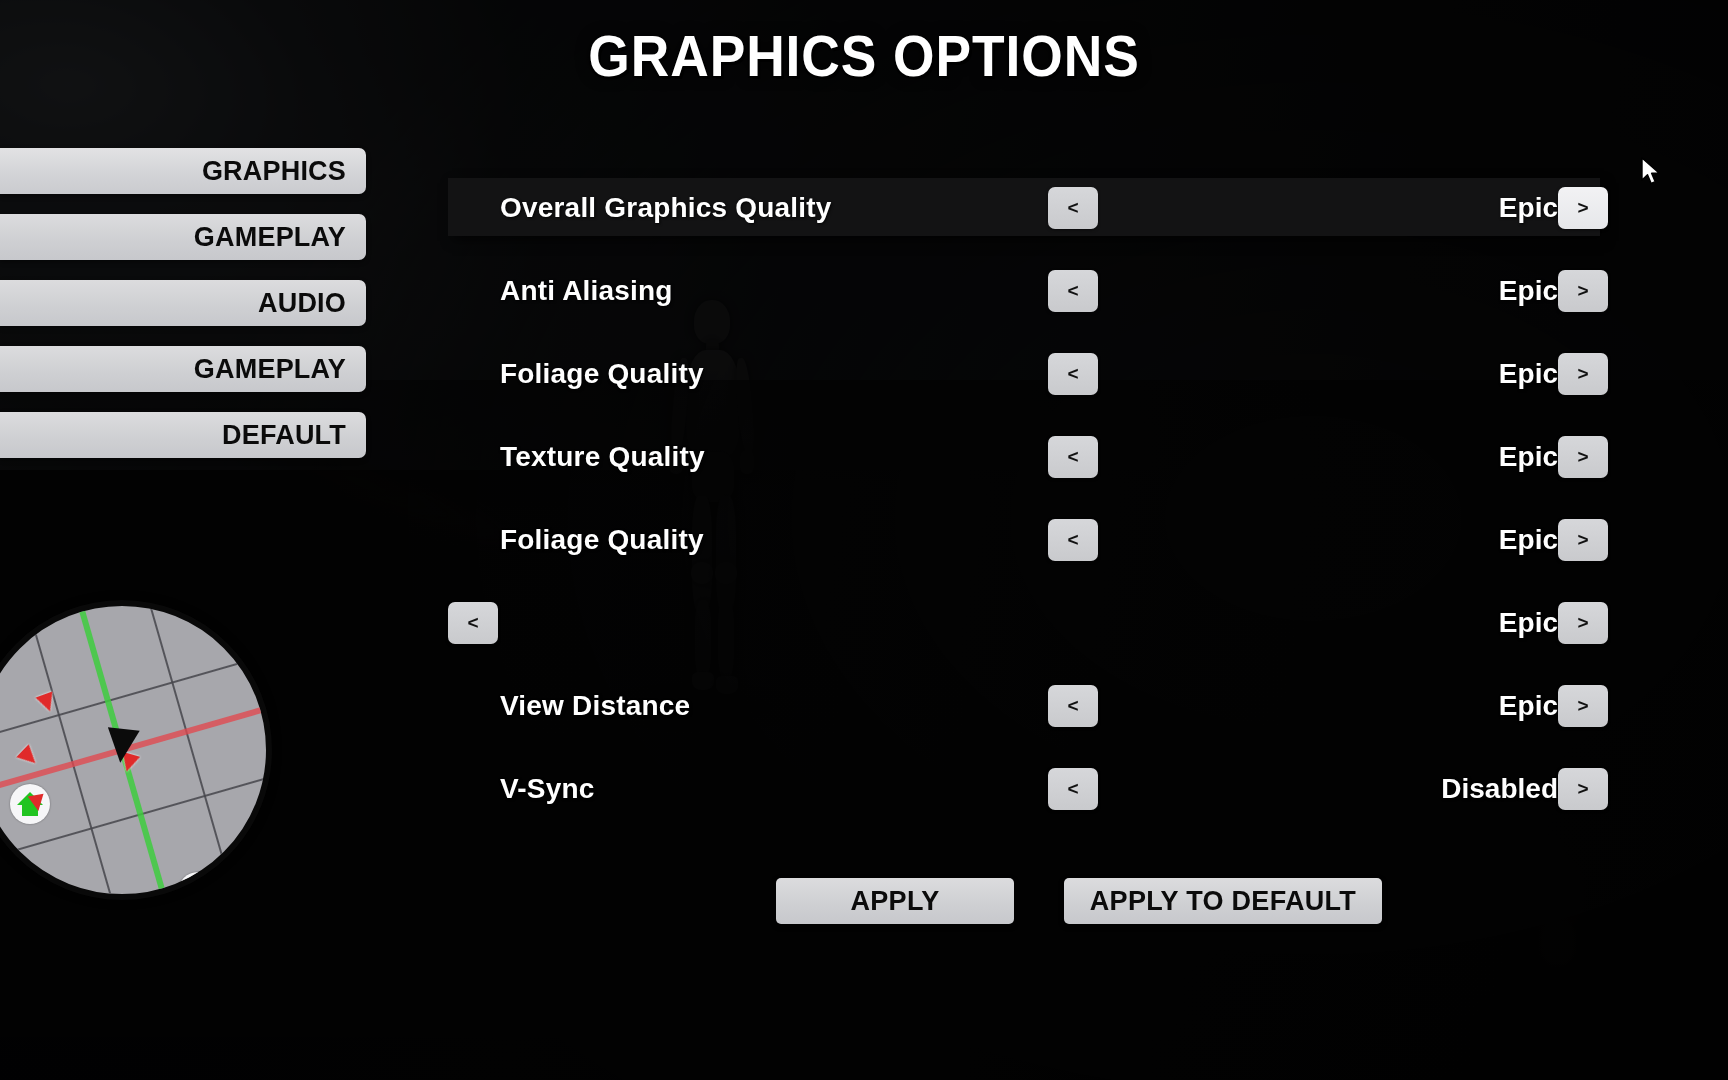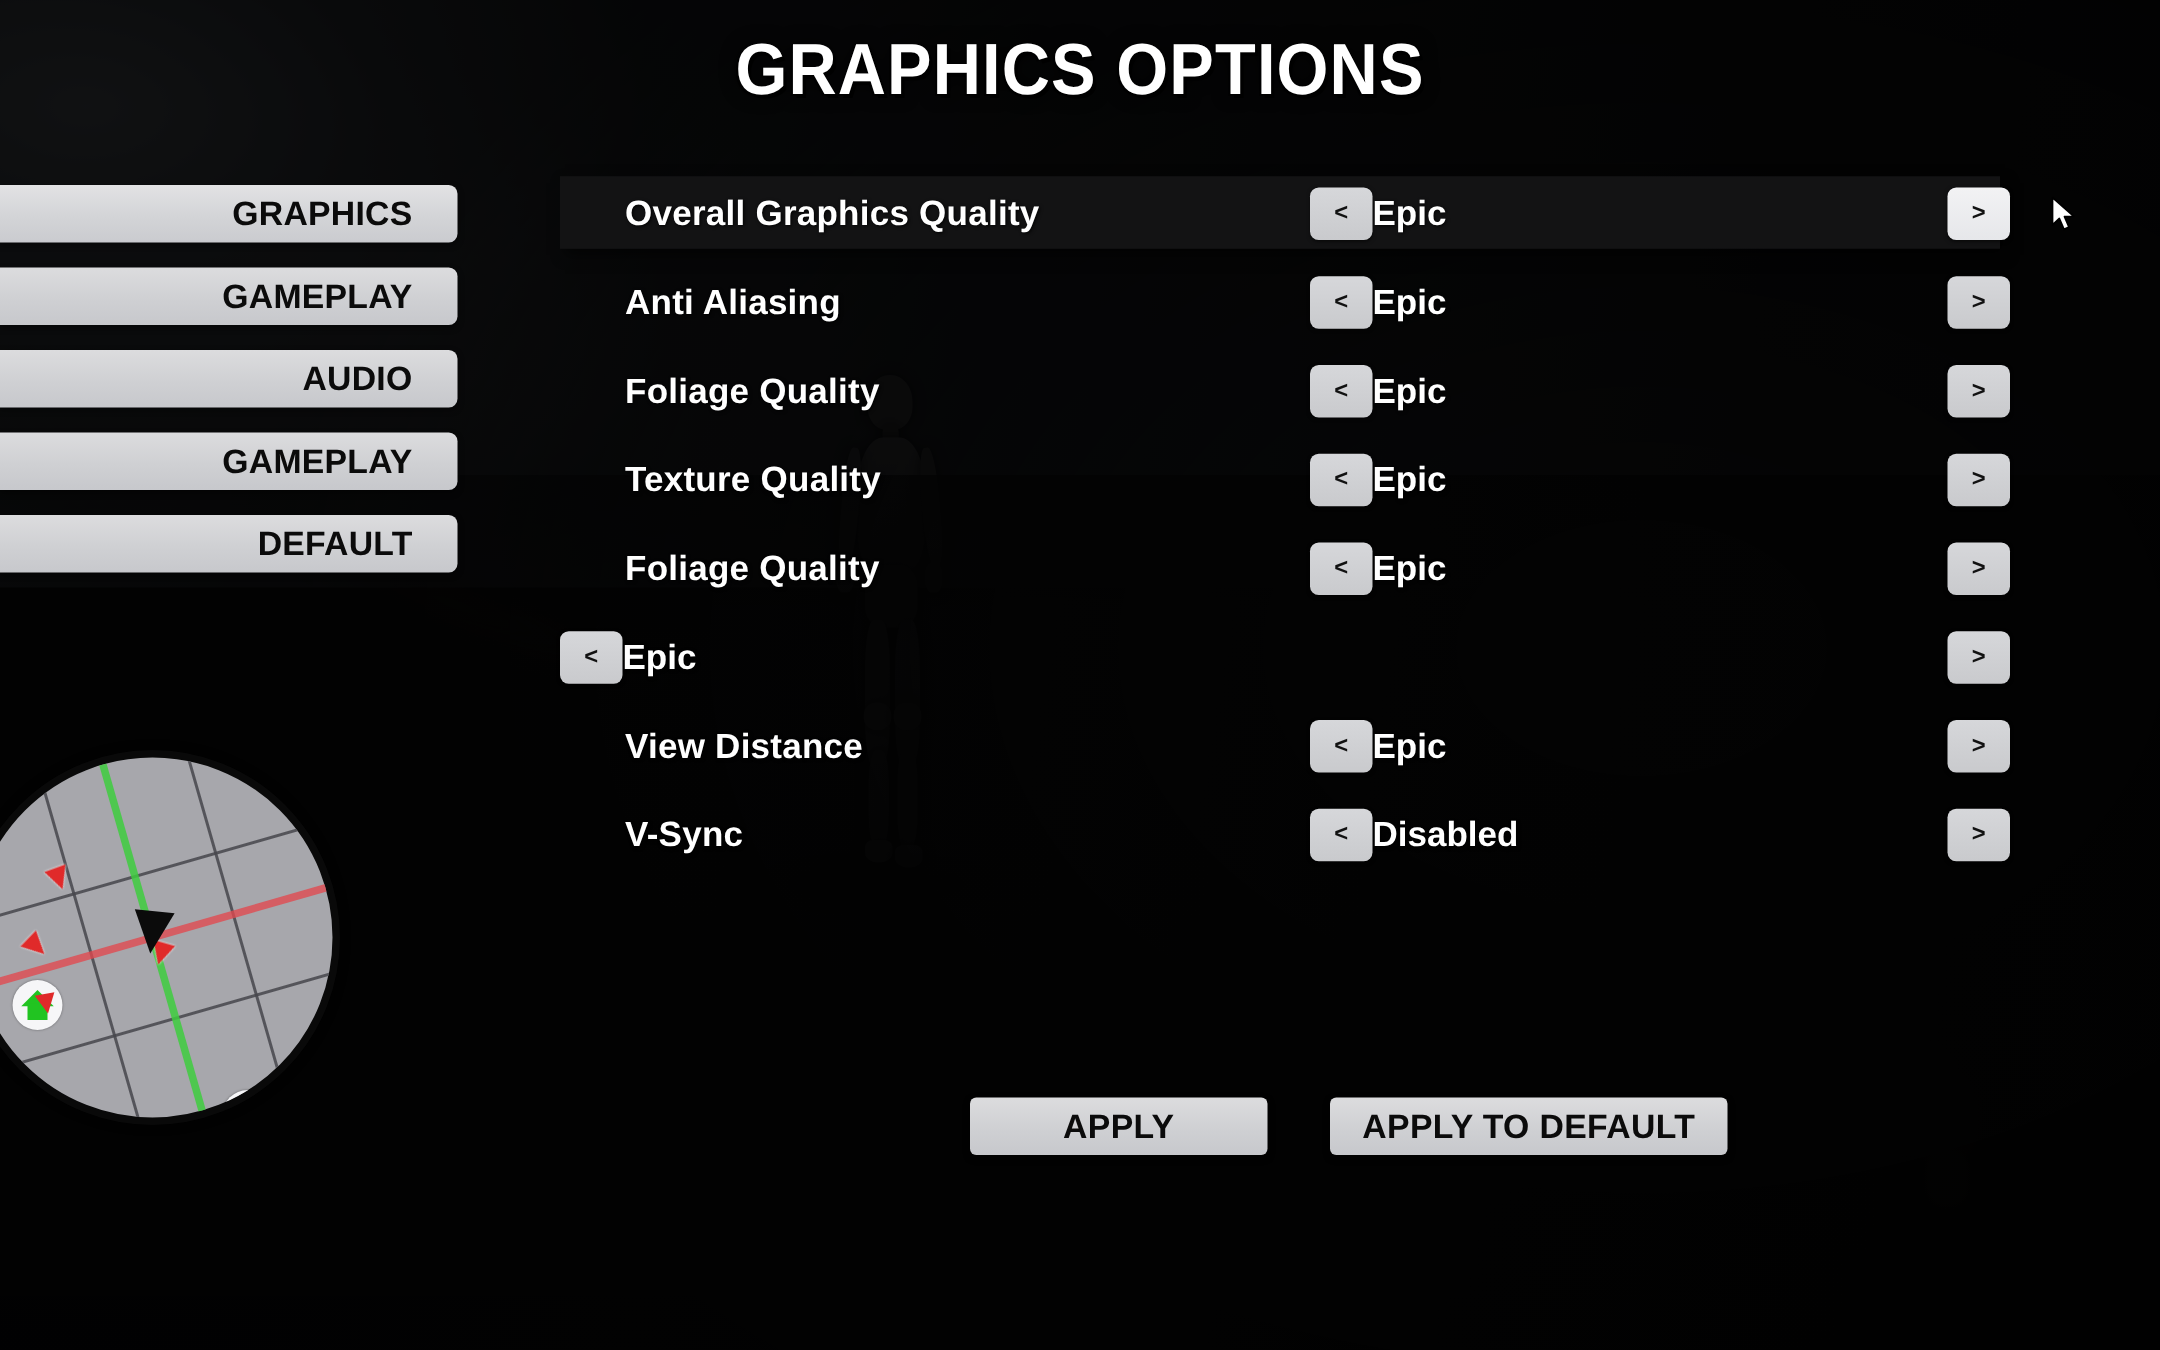--- a/index.html
+++ b/index.html
@@ -174,37 +174,37 @@
 
   
   .sidebar { position:absolute; left:0; top:148px; width:366px; }
   .cat-btn {
     display:block; width:366px; height:46px;
     margin-bottom:20px;
     background:linear-gradient(180deg,#dcdcde 0%,#cfd0d3 55%,#c7c8cc 100%);
     border:none;
     border-radius:0 7px 7px 0;
     text-align:right;
-    padding-right:36px;
+    padding-right:20px;
     font-size:27px; font-weight:bold;
     color:#0b0b0b;
     letter-spacing:0.2px;
     font-family:"Liberation Sans",sans-serif;
     box-shadow:0 2px 5px rgba(0,0,0,0.45);
     cursor:pointer;
   }
   .cat-btn.active { background:linear-gradient(180deg,#e2e2e4 0%,#d3d4d7 55%,#cacbcf 100%); }
 
   
   .options { position:absolute; left:448px; top:148px; width:1160px; }
   .opt-row {
     position:relative;
     height:46px;
     margin-bottom:25px;
-    display:flex; align-items:center;
+    display:flex; align-items:center;margin-top:37px;
   }
   .opt-row.highlight::before {
     content:"";
     position:absolute; left:0; top:-7px;
     width:1152px; height:58px;
     background:rgba(20,20,21,0.95);
     box-shadow:4px 5px 10px rgba(0,0,0,0.55);
     z-index:0;
   }
   .opt-label {
@@ -226,21 +226,21 @@
     font-size:19px; font-weight:bold;
     font-family:"Liberation Sans",sans-serif;
     cursor:pointer;
     box-shadow:0 1px 3px rgba(0,0,0,0.5);
     display:flex; align-items:center; justify-content:center;
   }
   .arrow-btn.hovered { background:linear-gradient(180deg,#f2f2f4 0%,#e6e7ea 100%); }
   .opt-value {
     position:relative; z-index:1;
     flex:1;
-    text-align:left;
+    text-align:right;
     font-size:28px; font-weight:bold;
     color:#ffffff;
     font-family:"Liberation Sans",sans-serif;
     text-shadow:1px 1px 3px rgba(0,0,0,0.85);
   }
 
   
   .actions {
     position:absolute; left:776px; top:878px;
     display:flex; gap:50px; align-items:center;justify-content:space-between;

